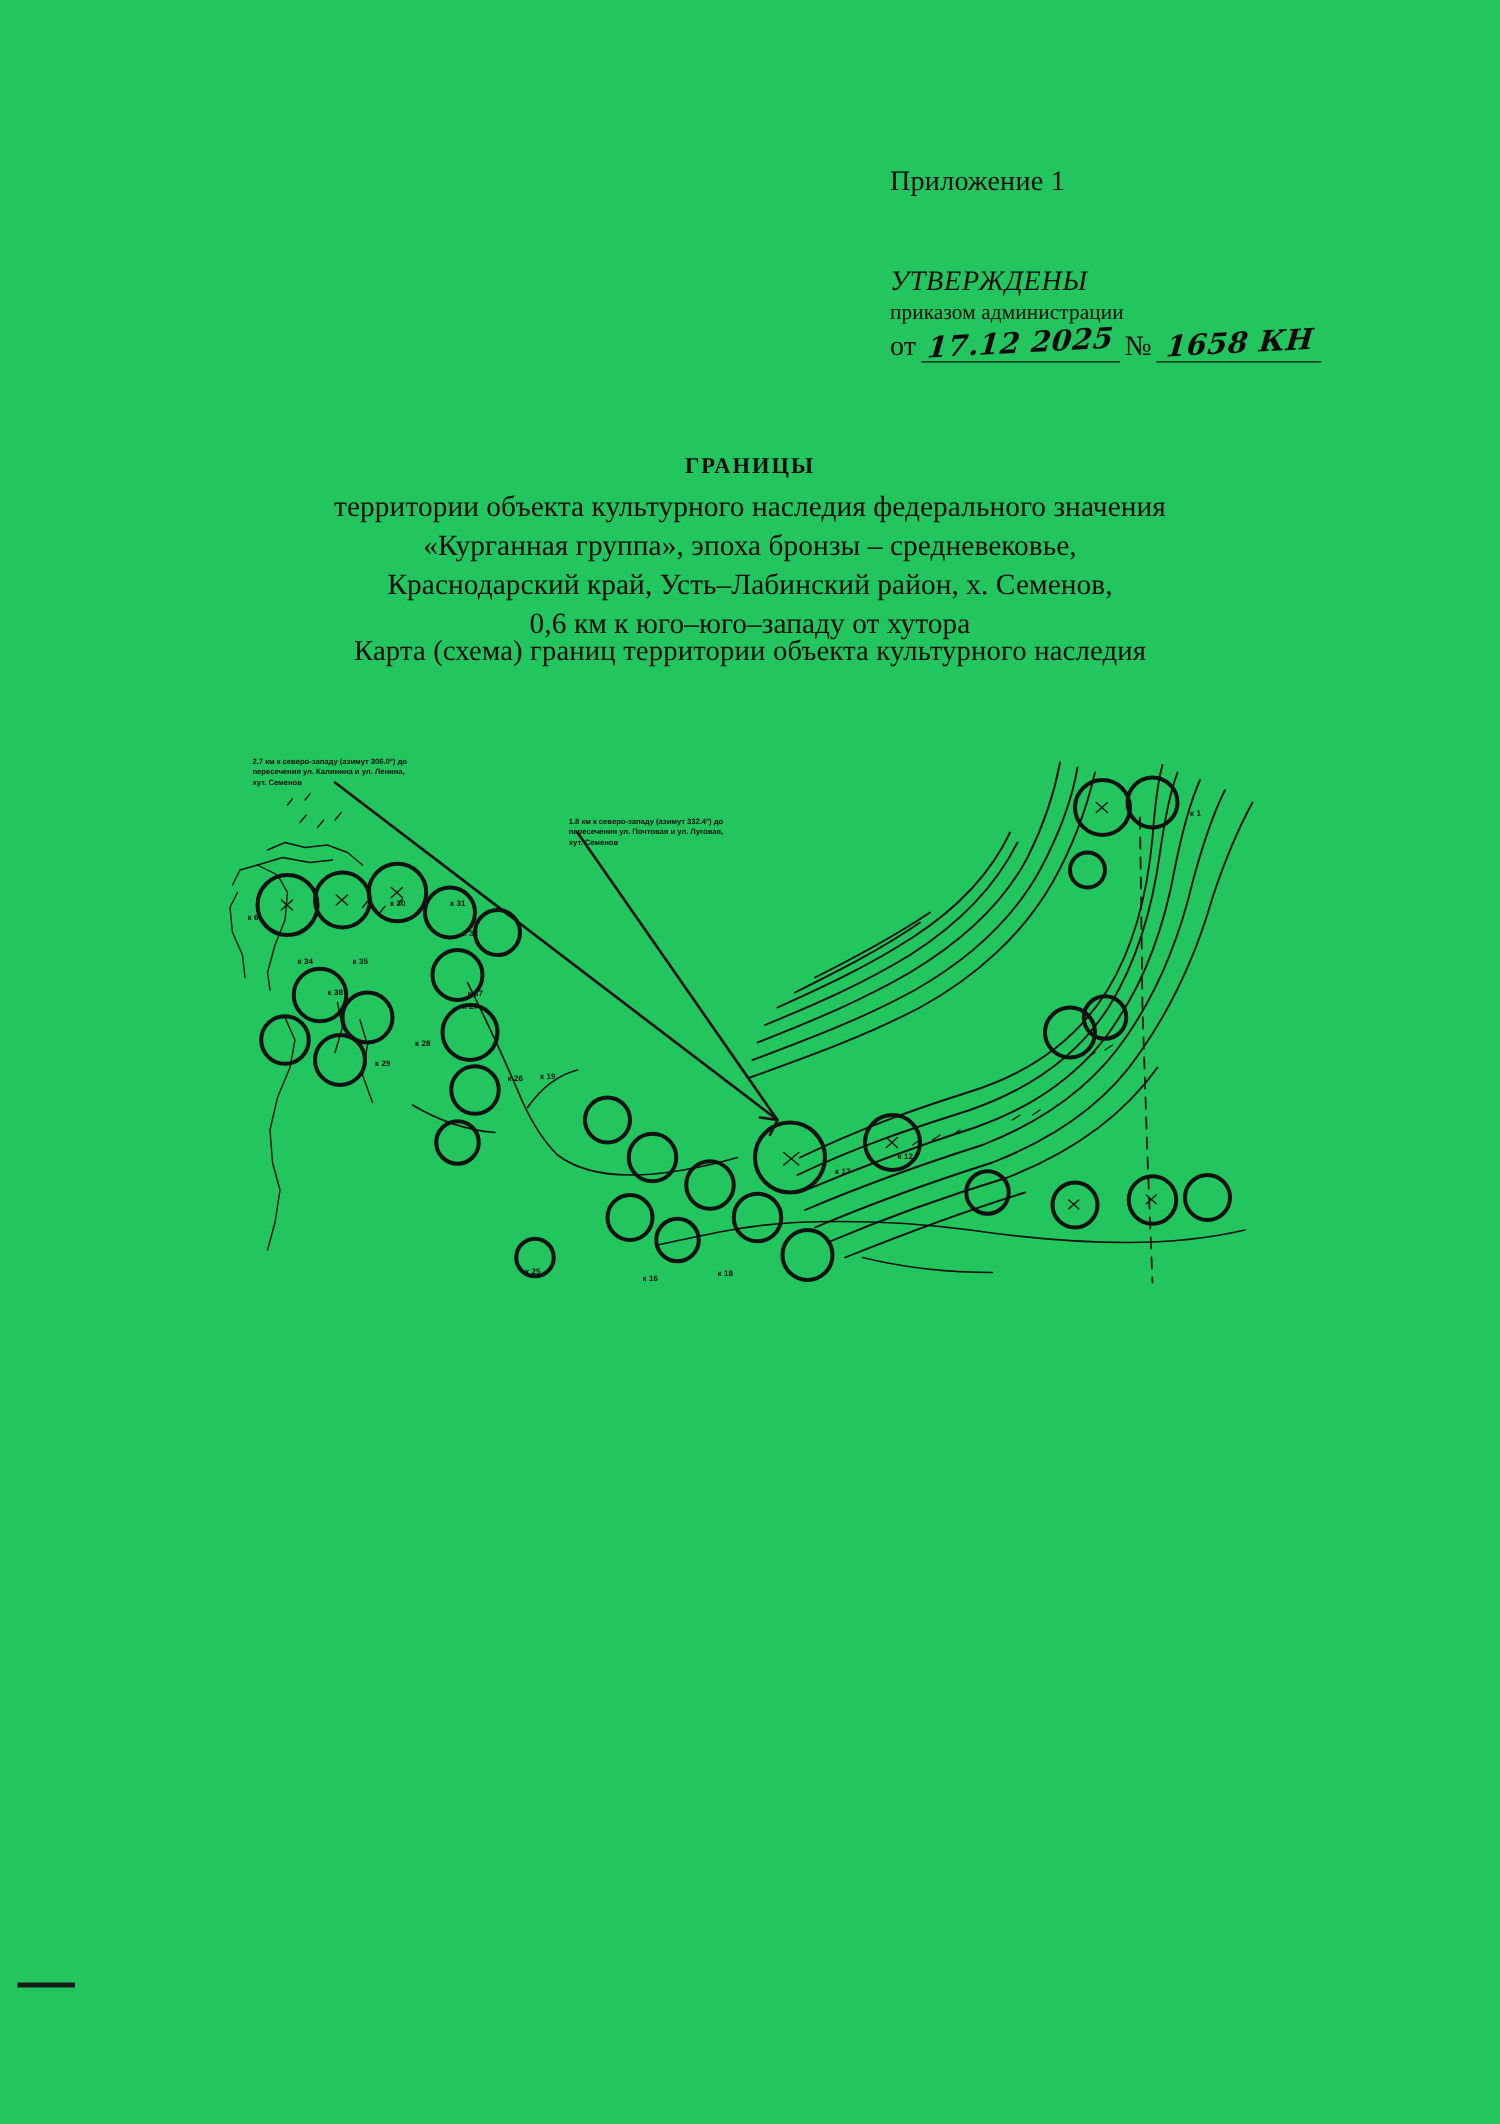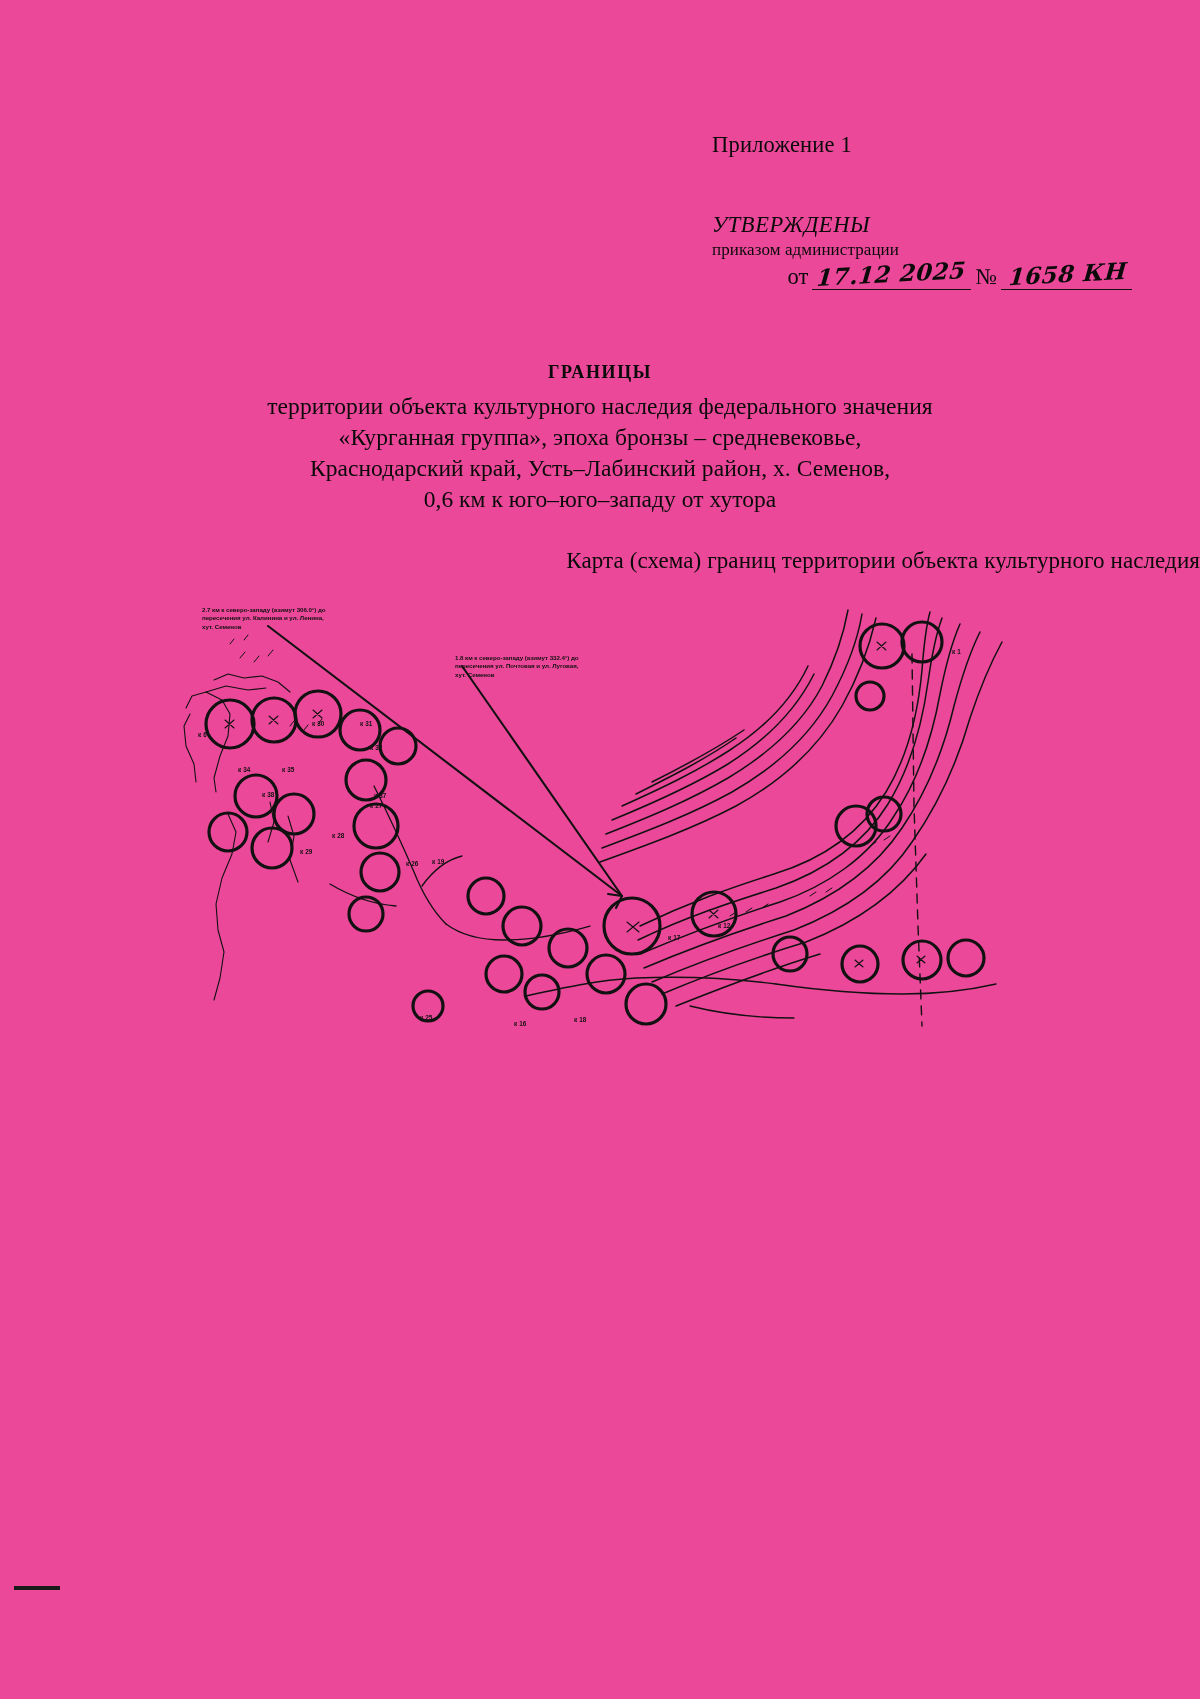--- a/index.html
+++ b/index.html
@@ -12,21 +12,21 @@
     height: 1699px;
     position: relative;
     font-family: "Liberation Serif", "DejaVu Serif", serif;
     color: #0a0a0a;
     overflow: hidden;
   }
 
   .page {
     position: absolute;
     inset: 0;
-    background: #ec4899;
+    background: #22c55e;
   }
 
   
   .header-block {
     position: absolute;
     left: 712px;
     top: 132px;
     width: 420px;
   }
   .appendix-line {
@@ -48,21 +48,20 @@
     margin: 0 0 2px 0;
     white-space: nowrap;
   }
   .date-row {
     font-size: 22.5px;
     white-space: nowrap;
     display: flex;
     align-items: flex-end;
     gap: 4px;
     margin-top: 1px;
-    justify-content: flex-end;
   }
   .hand {
     font-family: "DejaVu Serif", serif;
     font-style: italic;
     font-weight: 700;
     font-size: 23px;
     letter-spacing: 0.5px;
     transform: rotate(-2.2deg) skewX(-6deg);
     display: inline-block;
     line-height: 1;
@@ -99,23 +98,23 @@
   .title-line {
     font-size: 23.5px;
     font-weight: 400;
     letter-spacing: 0.05px;
     line-height: 31px;
     margin: 0;
   }
   .map-caption {
     position: absolute;
     left: 0;
-    top: 548px;
+    top: 508px;
     width: 1200px;
-    text-align: right;
+    text-align: center;
     font-size: 23px;
     letter-spacing: 0.1px;
   }
 
   
   .map-area {
     position: absolute;
     left: 170px;
     top: 596px;
     width: 840px;

